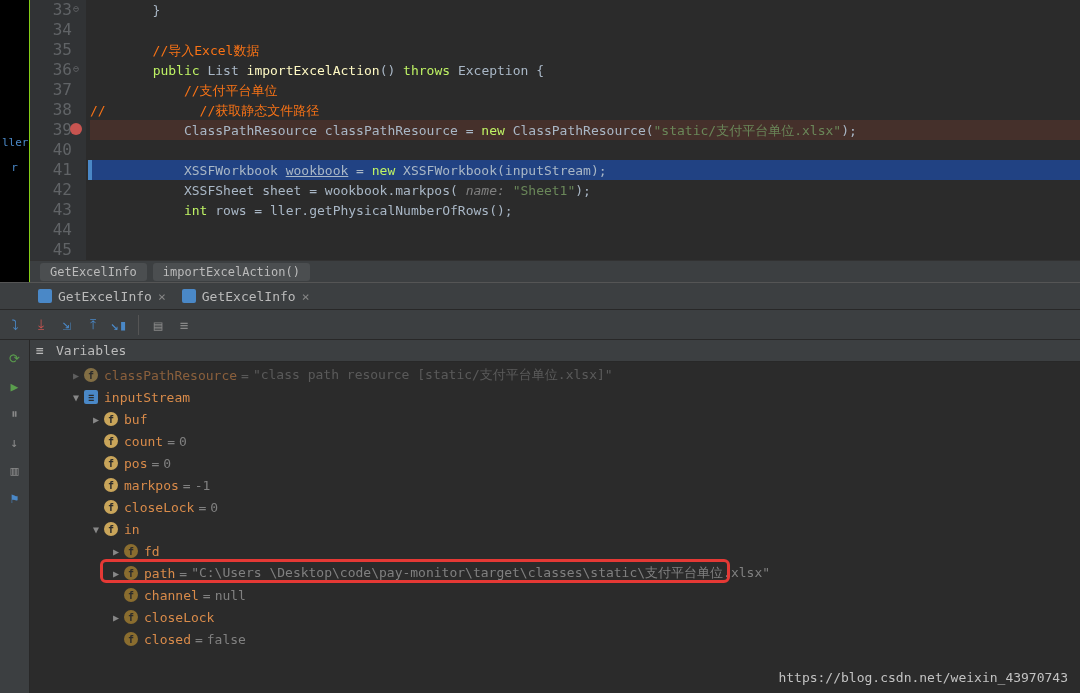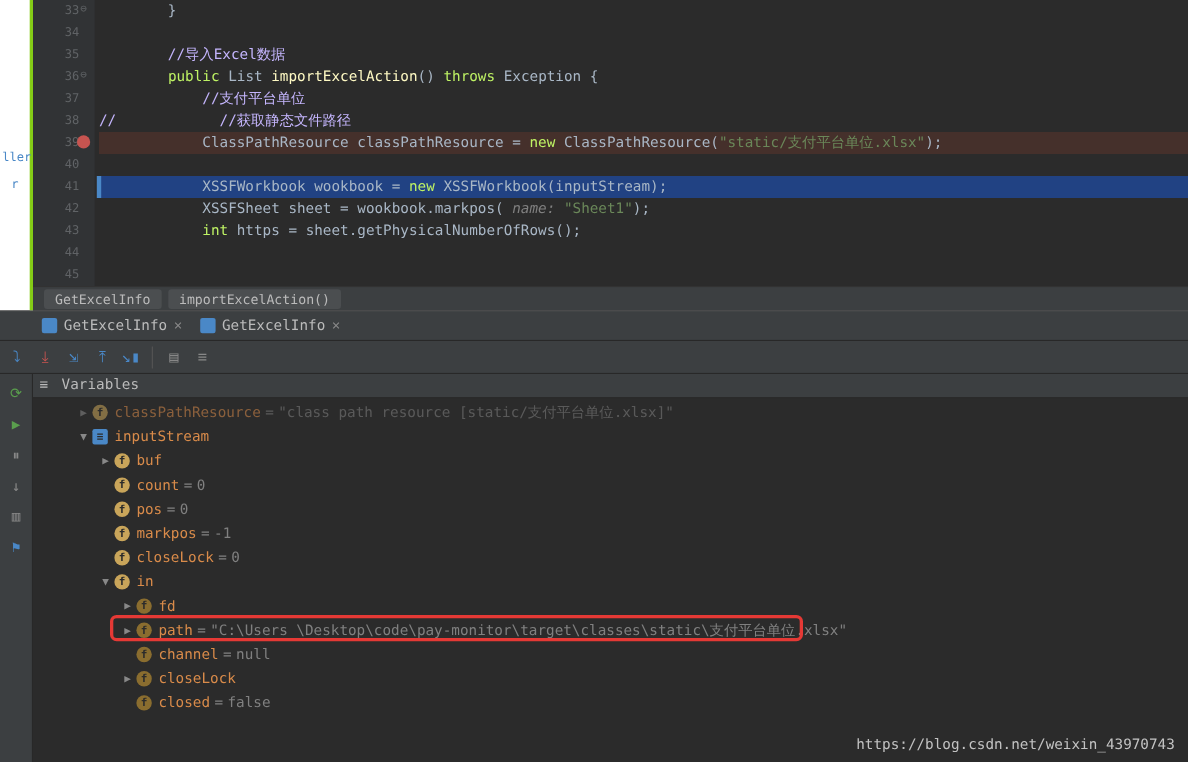--- a/index.html
+++ b/index.html
@@ -1,34 +1,34 @@
 <!DOCTYPE html>
 <html><head>
 <meta charset="utf-8">
 <style>
 *{box-sizing:border-box;margin:0;padding:0;font-family:Consolas,'Microsoft YaHei',monospace;font-size:13px}
 body{background:#2b2b2b;color:#a9b7c6;width:1080px;height:693px;overflow:hidden;position:relative}
 .topwrap{display:flex;height:282px}
-.leftcol{width:30px;background:#ffffff;border-right:3px solid #84cc16;padding-top:130px}
+.leftcol{width:30px;background:#000000;border-right:1px solid #84cc16;padding-top:130px}
 .leftcol .btn{color:#4a88c7;font-size:11px;padding:6px 2px;writing-mode:horizontal-tb;text-align:center;line-height:1.2}
 .editor{flex:1;display:flex;flex-direction:column}
 .code{display:flex;flex:1;background:#2b2b2b}
 .gutter{width:56px;background:#313335;text-align:right;color:#606366;padding-right:14px;position:relative}
-.gutter .ln{height:20px;line-height:20px;font-size:11px}
+.gutter .ln{height:20px;line-height:20px;font-size:16px}
 .gutmark{position:absolute;width:12px;height:12px;border-radius:6px;left:40px}
 .err{background:#c75450;top:123px}
 .fold{position:absolute;left:43px;color:#606366;font-size:10px}
 .src{flex:1;position:relative;padding-left:4px}
 .src .row{height:20px;line-height:20px;white-space:pre;position:relative;font-size:14px}
 .hl39{background:#45302b}
 .hl42{background:#214283}
 .bar42{position:absolute;left:-2px;width:4px;height:20px;background:#4a88c7}
 .k{color:#bef264}
 .s{color:#6a8759}
-.c{color:#c4b5fd}
+.c{color:#f97316}
 .ci{color:#808080;font-style:italic}
 .m{color:#fef9c3}
 .n{color:#a9b7c6}
 .breadcrumb{height:24px;background:#3c3f41;border-top:1px solid #323232;display:flex;align-items:center;padding-left:10px}
 .bc{background:#4b4e50;padding:2px 10px;border-radius:3px;margin-right:6px;font-size:12px;color:#bbb}
 .tabs{height:28px;background:#3c3f41;display:flex;align-items:center;border-top:1px solid #555;border-bottom:1px solid #282828}
 .tab{padding:0 8px;display:flex;align-items:center;height:100%;font-size:12.5px;color:#bbb}
 .tab .icn{width:14px;height:14px;background:#4a88c7;border-radius:2px;margin-right:6px;position:relative}
 .tab .x{margin-left:6px;color:#888}
 .toolbar{height:30px;background:#3c3f41;display:flex;align-items:center;border-bottom:1px solid #282828}
@@ -80,23 +80,23 @@
       </div>
       <div class="src">
         <div class="row"><span class="n">        }</span></div>
         <div class="row"></div>
         <div class="row"><span class="c">        //导入Excel数据</span></div>
         <div class="row"><span>        </span><span class="k">public</span><span> List </span><span class="m">importExcelAction</span><span>() </span><span class="k">throws</span><span> Exception {</span></div>
         <div class="row"><span class="c">            //支付平台单位</span></div>
         <div class="row"><span class="c">//</span><span class="c">            //获取静态文件路径</span></div>
         <div class="row hl39"><span>            ClassPathResource classPathResource = </span><span class="k">new</span><span> ClassPathResource(</span><span class="s">"static/支付平台单位.xlsx"</span><span>);</span></div>
         <div class="row"></div>
-        <div class="row hl42"><span class="bar42"></span><span>            XSSFWorkbook </span><span style="">wookbook</span><span> = </span><span class="k">new</span><span> XSSFWorkbook(inputStream);</span></div>
+        <div class="row hl42"><span class="bar42"></span><span>            XSSFWorkbook </span><span style="text-decoration:underline">wookbook</span><span> = </span><span class="k">new</span><span> XSSFWorkbook(inputStream);</span></div>
         <div class="row"><span>            XSSFSheet sheet = wookbook.markpos( </span><span class="ci">name: </span><span class="s">"Sheet1"</span><span>);</span></div>
-        <div class="row"><span>            </span><span class="k">int</span><span> https = sheet.getPhysicalNumberOfRows();</span></div>
+        <div class="row"><span>            </span><span class="k">int</span><span> rows = ller.getPhysicalNumberOfRows();</span></div>
       </div>
     </div>
     <div class="breadcrumb">
       <span class="bc">GetExcelInfo</span>
       <span class="bc">importExcelAction()</span>
     </div>
   </div>
 </div>
 
 <div class="tabs">

